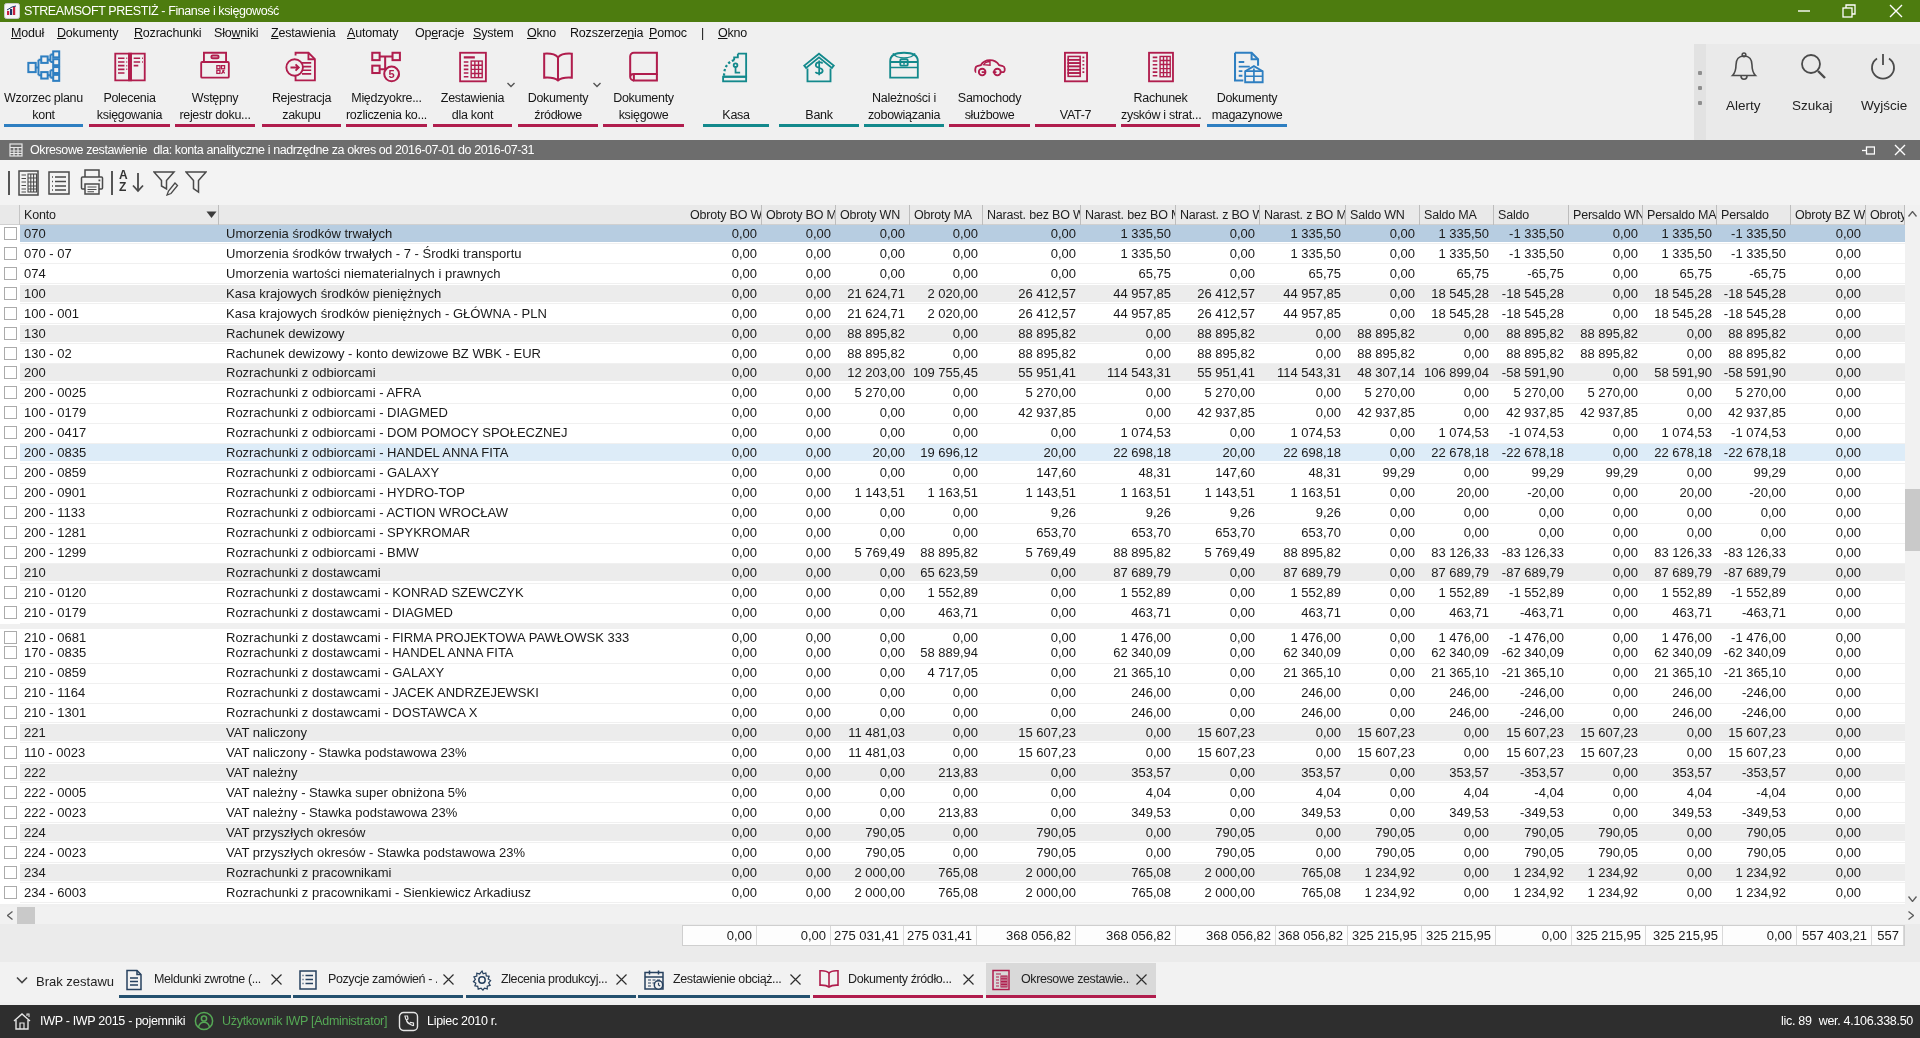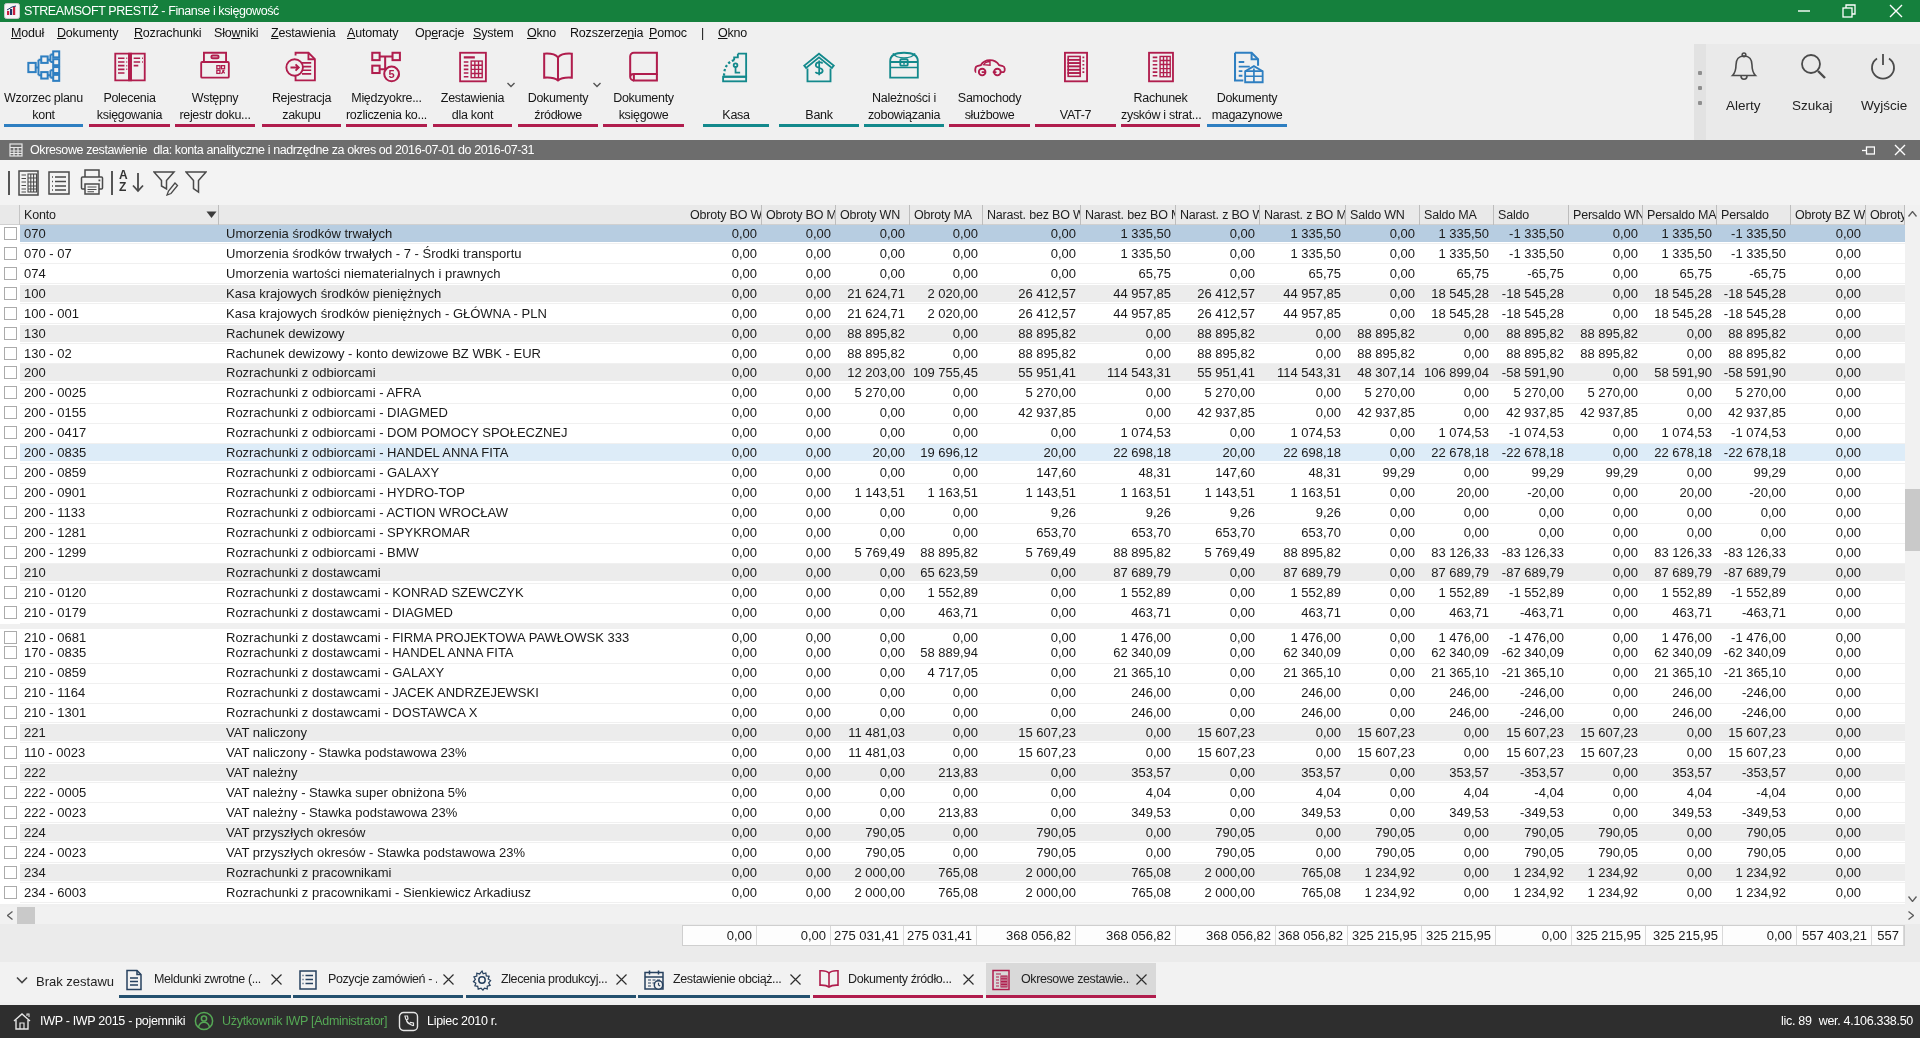--- a/index.html
+++ b/index.html
@@ -1,18 +1,18 @@
 <!DOCTYPE html>
 <html><head><meta charset="utf-8"><title>x</title><style>
 *{margin:0;padding:0;box-sizing:border-box}
 html,body{width:1920px;height:1038px;overflow:hidden}
 body{font-family:"Liberation Sans",sans-serif;font-size:13px;background:#f0f0f0;position:relative;color:#1a1a1a}
 .abs{position:absolute}
 
-#titlebar{left:0;top:0;width:1920px;height:22px;background:#15803d;color:#fff}
+#titlebar{left:0;top:0;width:1920px;height:22px;background:#4d7c0f;color:#fff}
 #titlebar .t{position:absolute;left:24px;top:4px;font-size:12.5px;letter-spacing:-0.4px;color:#fff}
 
 #menubar{left:0;top:22px;width:1920px;height:22px;background:#f0f0f0;color:#111}
 #menubar span{position:absolute;top:4px;font-size:12.5px;letter-spacing:-0.2px}
 #menubar u{text-decoration:underline}
 
 .tbtn{position:absolute;top:44px;height:84px;text-align:center;color:#161616}
 .tbtn .lbl{position:absolute;left:0;right:0;top:46px;line-height:16.5px;font-size:12.5px;letter-spacing:-0.3px;white-space:nowrap}
 .tbtn .ic{position:absolute;top:6px;left:50%;transform:translateX(-50%)}
 .ul{position:absolute;top:80px;height:3px}
@@ -610,21 +610,21 @@
       <i style="left:1496px;width:68px">5 270,00</i>
       <i style="left:1571px;width:67px">5 270,00</i>
       <i style="left:1645px;width:67px">0,00</i>
       <i style="left:1719px;width:67px">5 270,00</i>
       <i style="left:1793px;width:68px">0,00</i>
     </div>
 <div class="row" style="top:404.43px">
       <div class="abs" style="left:20px;top:0;width:1885px;height:17px;background:#ffffff"></div>
       <div class="abs" style="left:20px;top:18.5px;width:1885px;height:1px;background:#f0f0f0"></div>
       <span class="cb"></span>
-      <span class="k">200 - 0155</span>
+      <span class="k">100 - 0179</span>
       <span class="n">Rozrachunki z odbiorcami - DIAGMED</span>
       <i style="left:688px;width:69px">0,00</i>
       <i style="left:764px;width:67px">0,00</i>
       <i style="left:838px;width:67px">0,00</i>
       <i style="left:912px;width:66px">0,00</i>
       <i style="left:985px;width:91px">42 937,85</i>
       <i style="left:1083px;width:88px">0,00</i>
       <i style="left:1178px;width:77px">42 937,85</i>
       <i style="left:1262px;width:79px">0,00</i>
       <i style="left:1348px;width:67px">42 937,85</i>

